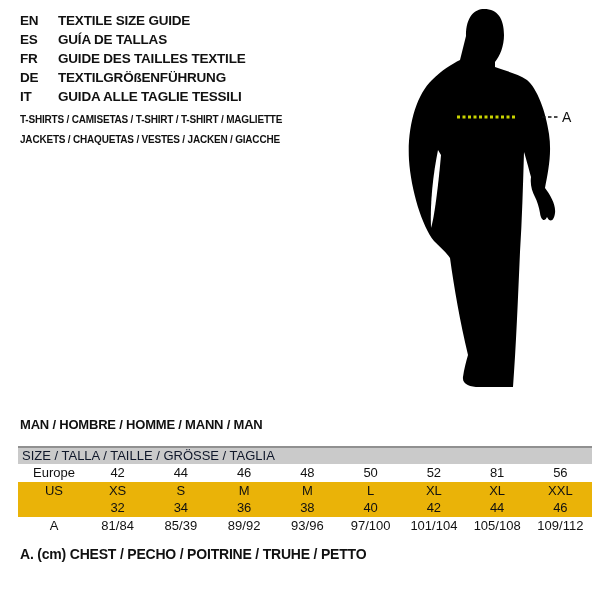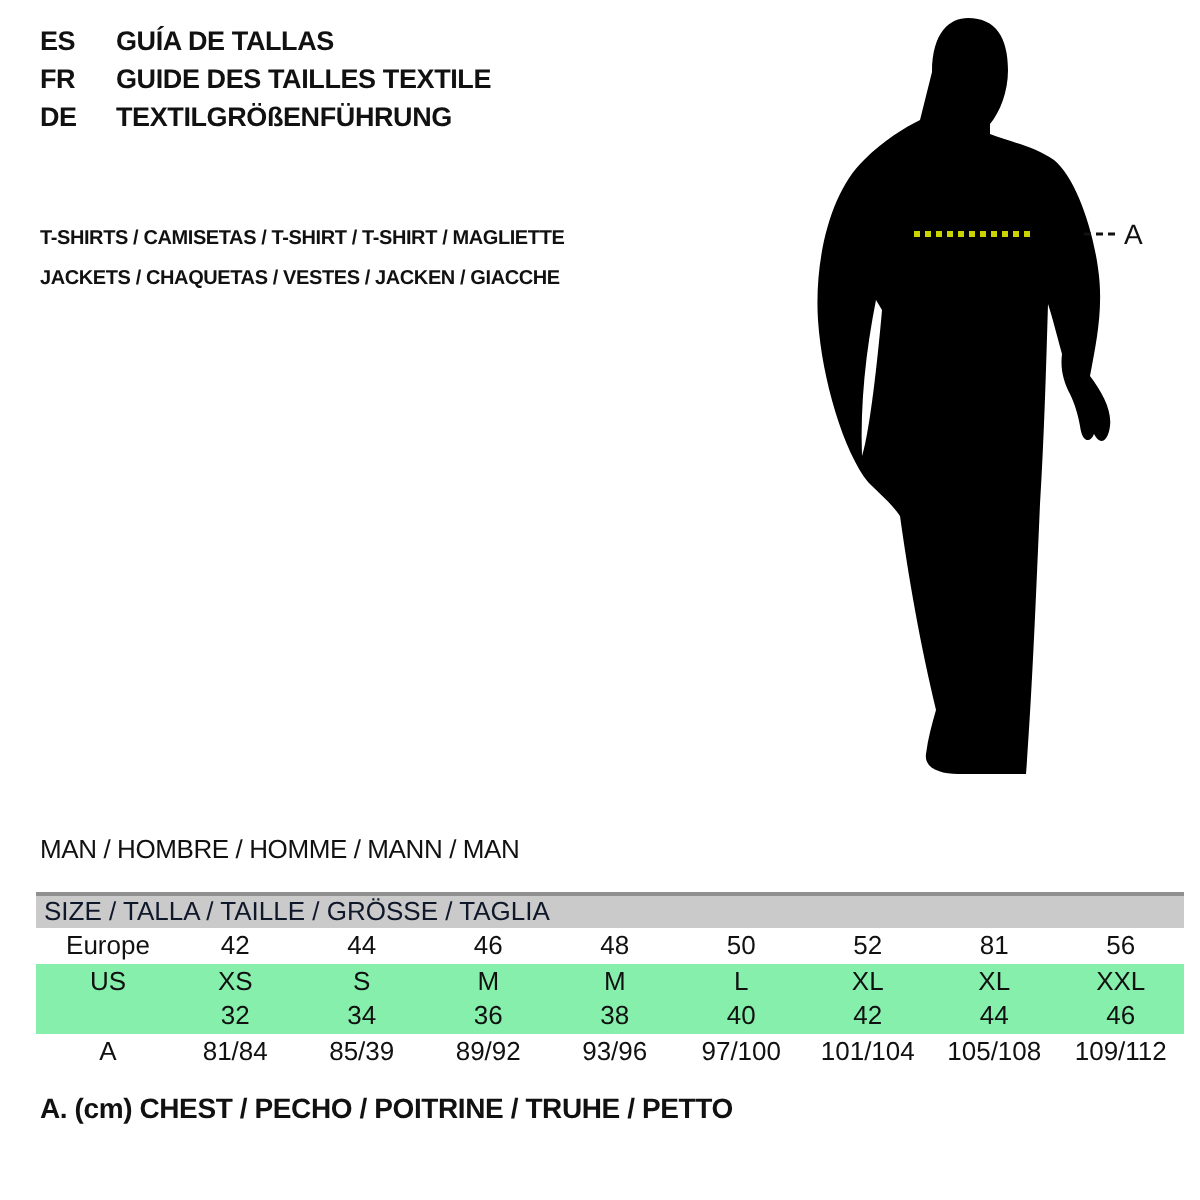--- a/index.html
+++ b/index.html
@@ -20,56 +20,64 @@
   .lang-code { width: 38px; flex: 0 0 38px; }
 
   
   .categories { position: absolute; left: 20px; top: 110px; font-size: 10px; font-weight: bold; line-height: 19.5px; letter-spacing: -0.2px; }
 
   
   .figure { position: absolute; left: 400px; top: 0; width: 200px; height: 410px; }
   .figure .measure-label { font-family: "Liberation Sans", sans-serif; font-size: 14px; font-weight: 500; fill: #111; }
 
   
-  .section-title { position: absolute; left: 20px; top: 417px; font-size: 13px; font-weight: normal; letter-spacing: -0.2px; }
+  .section-title { position: absolute; left: 20px; top: 417px; font-size: 13px; font-weight: bold; letter-spacing: -0.2px; }
 
   
   .size-table { position: absolute; left: 18px; top: 446px; width: 574px; font-size: 13px; }
   .thead {
     height: 18px; line-height: 16px;
     background: #cacaca;
     border-top: 2px solid #909090;
     color: #0f172a;
     padding-left: 4px;
   }
   .trow { display: flex; height: 17.5px; line-height: 17.5px; }
-  .trow.shaded { background: #86efac; }
+  .trow.shaded { background: #eab308; }
   .cell-label { flex: 0 0 68px; padding-left: 4px; text-align: center; }
   .cell-val { flex: 1; text-align: center; }
 
   
   .footnote { position: absolute; left: 20px; top: 546px; font-size: 14px; font-weight: bold; letter-spacing: -0.2px; }
 </style>
 </head>
 <body>
 
 <div class="canvas">
 
   <div class="lang-list">
     <div class="lang-row">
+      <span class="lang-code">EN</span>
+      <span class="lang-label">TEXTILE SIZE GUIDE</span>
+    </div>
+    <div class="lang-row">
       <span class="lang-code">ES</span>
       <span class="lang-label">GUÍA DE TALLAS</span>
     </div>
     <div class="lang-row">
       <span class="lang-code">FR</span>
       <span class="lang-label">GUIDE DES TAILLES TEXTILE</span>
     </div>
     <div class="lang-row">
       <span class="lang-code">DE</span>
       <span class="lang-label">TEXTILGRÖßENFÜHRUNG</span>
+    </div>
+    <div class="lang-row">
+      <span class="lang-code">IT</span>
+      <span class="lang-label">GUIDA ALLE TAGLIE TESSILI</span>
     </div>
   </div>
 
   <div class="categories">
     <div>T-SHIRTS / CAMISETAS / T-SHIRT / T-SHIRT / MAGLIETTE</div>
     <div>JACKETS / CHAQUETAS / VESTES / JACKEN / GIACCHE</div>
   </div>
 
   <svg class="figure" viewBox="0 0 200 410" xmlns="http://www.w3.org/2000/svg">
     <path d="M 66 36

